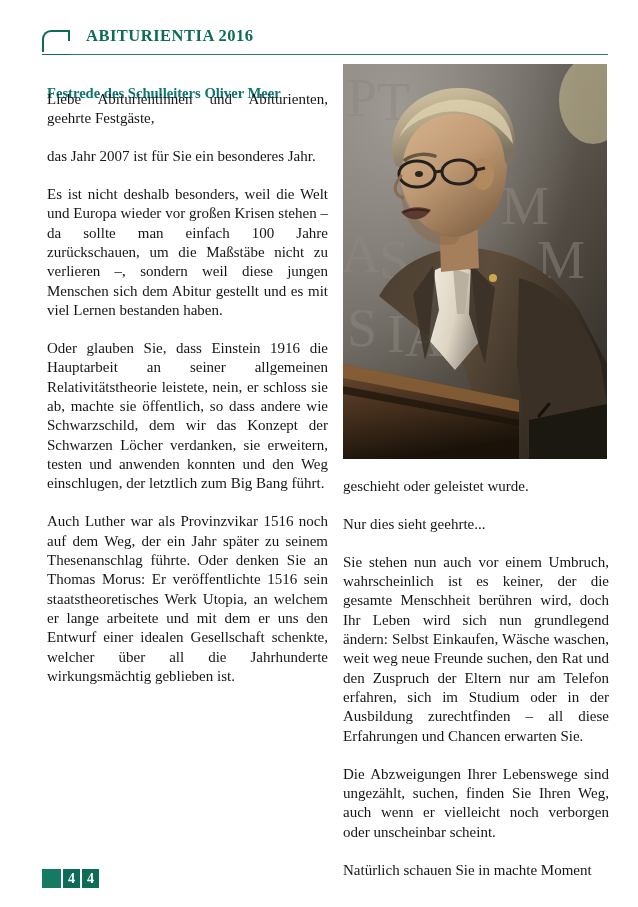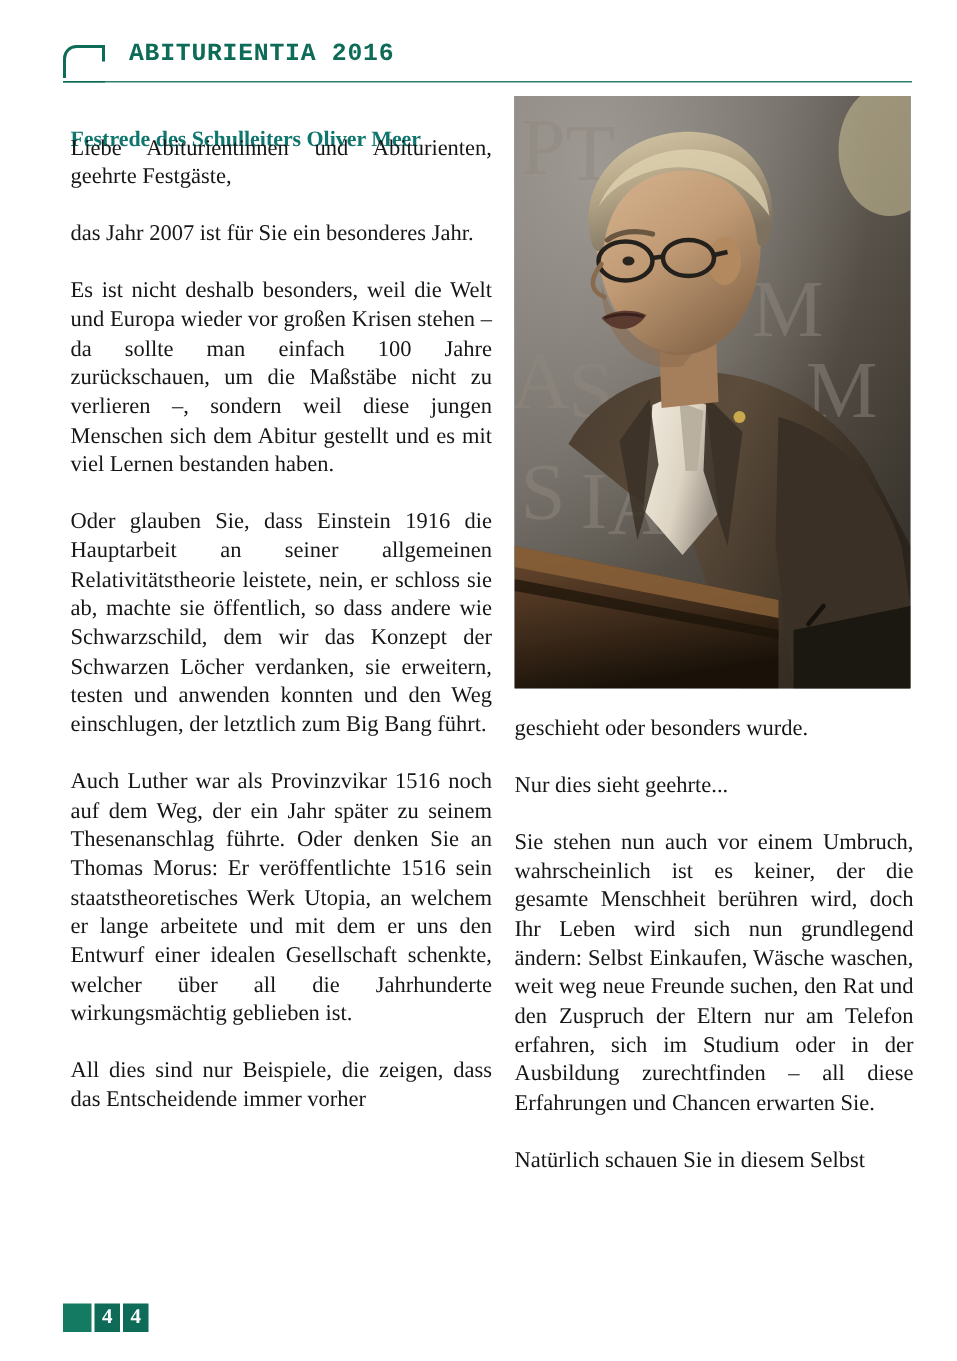--- a/index.html
+++ b/index.html
@@ -48,21 +48,21 @@
     left: 26px;
     top: 4px;
     width: 2.2px;
     height: 11px;
     background: #0d6b57;
   }
   .header-title {
     position: absolute;
     left: 44px;
     top: 0px;
-    font-family: Liberation Mono, monospace;
+    font-family: Liberation Serif, serif;
     font-weight: bold;
     font-size: 16.5px;
     letter-spacing: 0.5px;
     color: #0d6b57;
     white-space: nowrap;
   }
   .header-rule {
     position: absolute;
     left: 0px;
     top: 27.5px;
@@ -286,28 +286,28 @@
       <path d="M186 356 L 264 340 L 264 395 L 186 395 Z" fill="#1b1711"></path>
     </svg>
   </div>
 
   <div class="col col-left">
     <p>Liebe Abiturientinnen und Abiturienten, geehrte Festgäste,</p>
     <p>das Jahr 2007 ist für Sie ein besonderes Jahr.</p>
     <p>Es ist nicht deshalb besonders, weil die Welt und Europa wieder vor großen Krisen stehen – da sollte man einfach 100 Jahre zurückschauen, um die Maßstäbe nicht zu verlieren –, sondern weil diese jungen Menschen sich dem Abitur gestellt und es mit viel Lernen bestanden haben.</p>
     <p>Oder glauben Sie, dass Einstein 1916 die Hauptarbeit an seiner allgemeinen Relativitätstheorie leistete, nein, er schloss sie ab, machte sie öffentlich, so dass andere wie Schwarzschild, dem wir das Konzept der Schwarzen Löcher verdanken, sie erweitern, testen und anwenden konnten und den Weg einschlugen, der letztlich zum Big Bang führt.</p>
     <p>Auch Luther war als Provinzvikar 1516 noch auf dem Weg, der ein Jahr später zu seinem Thesenanschlag führte. Oder denken Sie an Thomas Morus: Er veröffentlichte 1516 sein staatstheoretisches Werk Utopia, an welchem er lange arbeitete und mit dem er uns den Entwurf einer idealen Gesellschaft schenkte, welcher über all die Jahrhunderte wirkungsmächtig geblieben ist.</p>
-    <p>All dies sind nur Beispiele, die zeigen, dass das Entscheidende immer vorher</p>
   </div>
 
   <div class="col col-right">
-    <p>geschieht oder besonders wurde.</p>
+    <p>geschieht oder geleistet wurde.</p>
     <p>Nur dies sieht geehrte...</p>
     <p>Sie stehen nun auch vor einem Umbruch, wahrscheinlich ist es keiner, der die gesamte Menschheit berühren wird, doch Ihr Leben wird sich nun grundlegend ändern: Selbst Einkaufen, Wäsche waschen, weit weg neue Freunde suchen, den Rat und den Zuspruch der Eltern nur am Telefon erfahren, sich im Studium oder in der Ausbildung zurechtfinden – all diese Erfahrungen und Chancen erwarten Sie.</p>
-    <p>Natürlich schauen Sie in diesem Selbst</p>
+    <p>Die Abzweigungen Ihrer Lebenswege sind ungezählt, suchen, finden Sie Ihren Weg, auch wenn er vielleicht noch verborgen oder unscheinbar scheint.</p>
+    <p>Natürlich schauen Sie in machte Moment</p>
   </div>
 
   <div class="footer">
     <div class="footer-block"></div>
     <div class="footer-digit">4</div>
     <div class="footer-digit">4</div>
   </div>
 
 </div>
 

